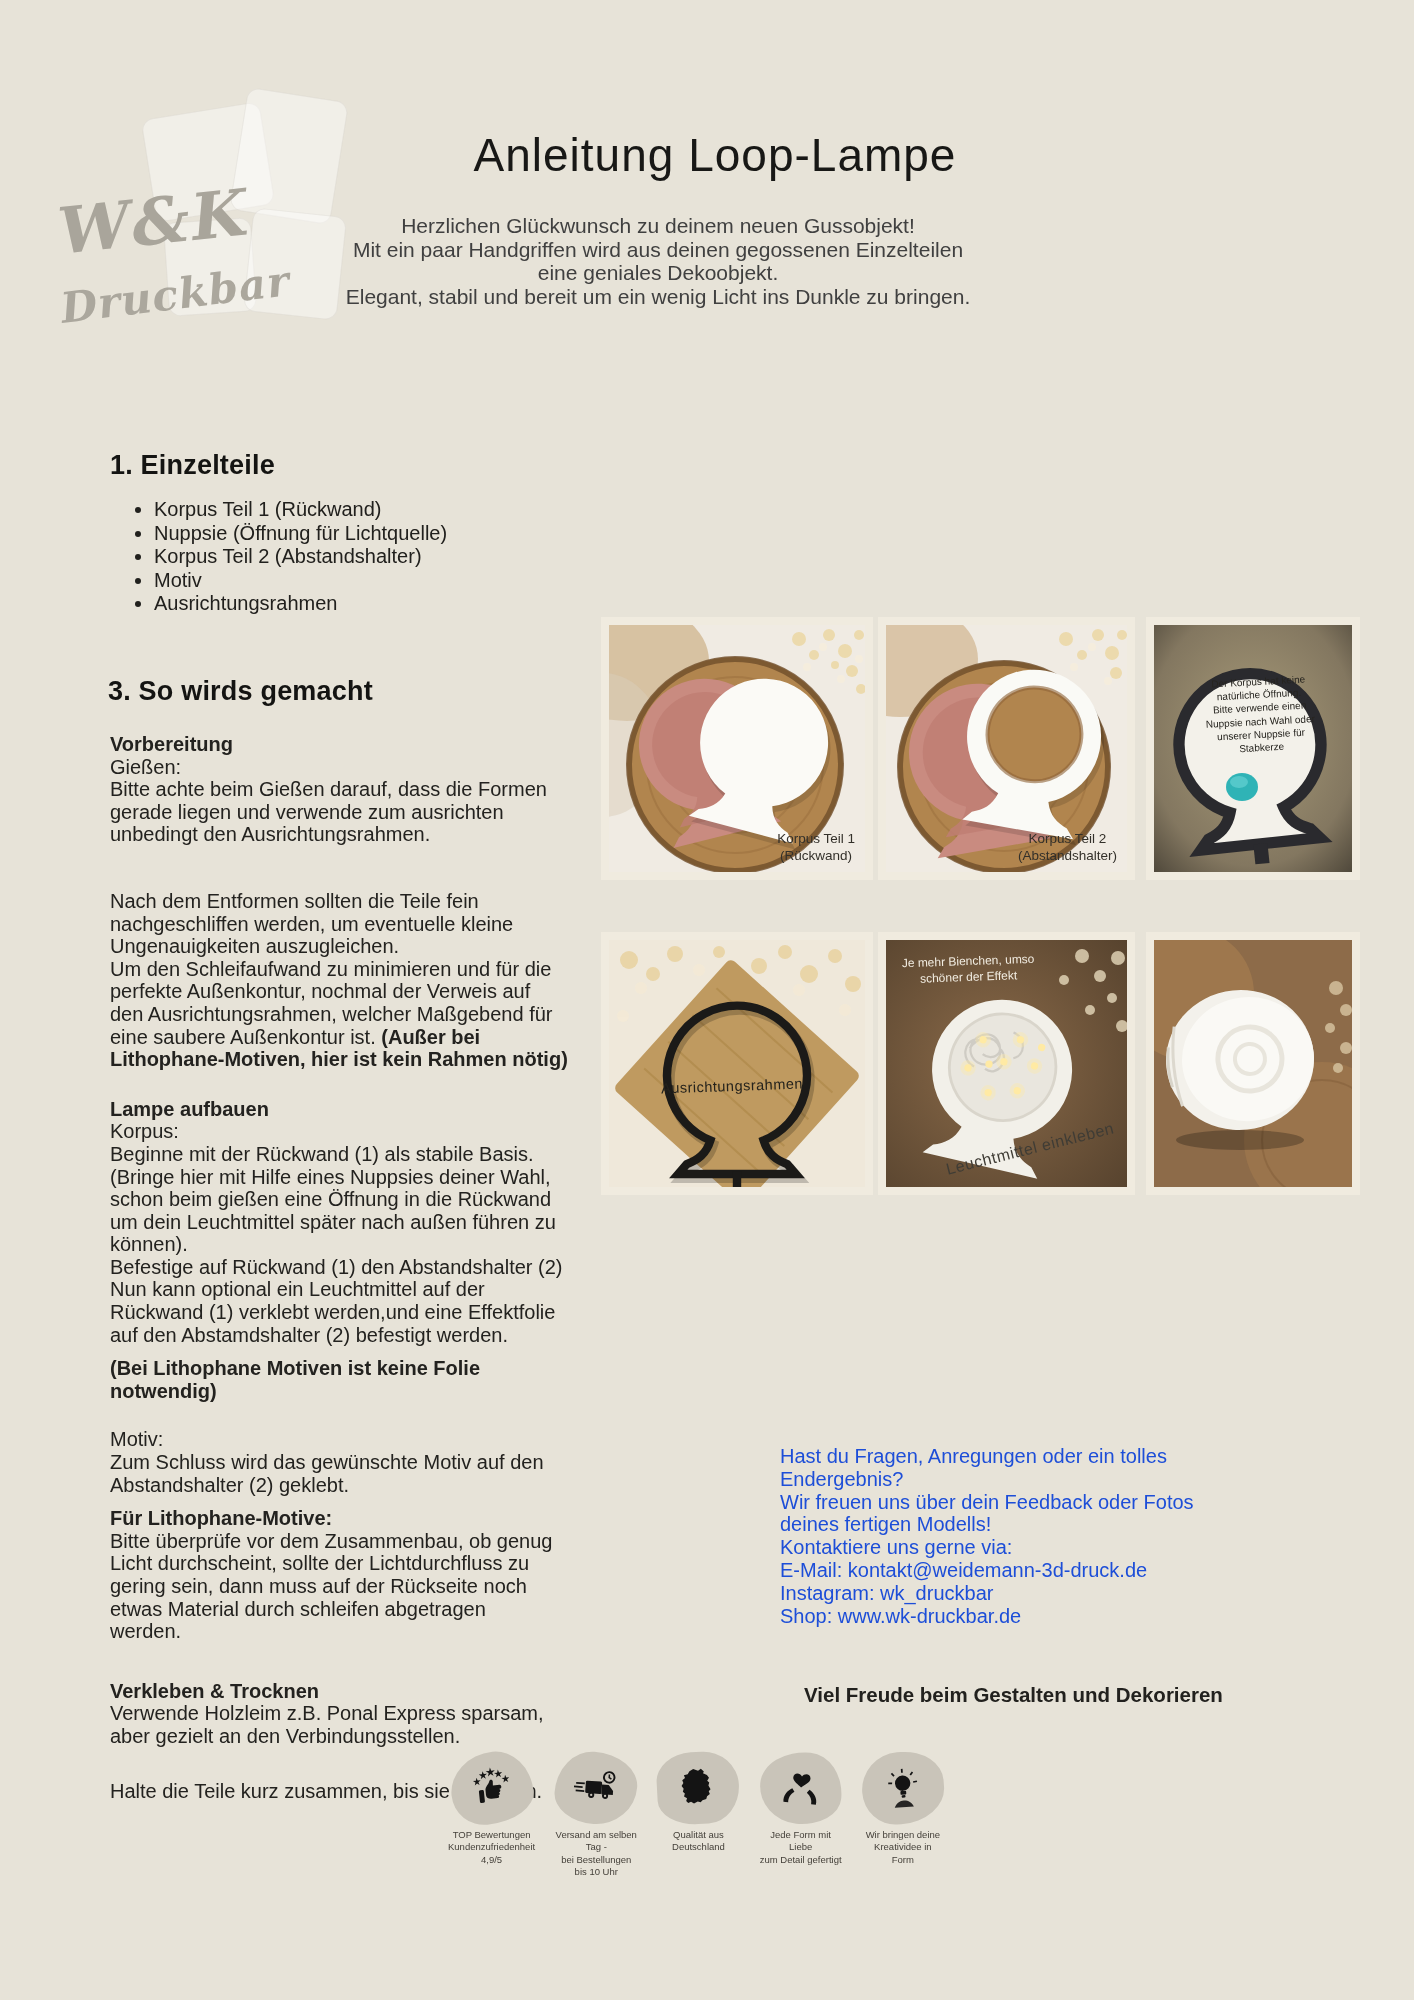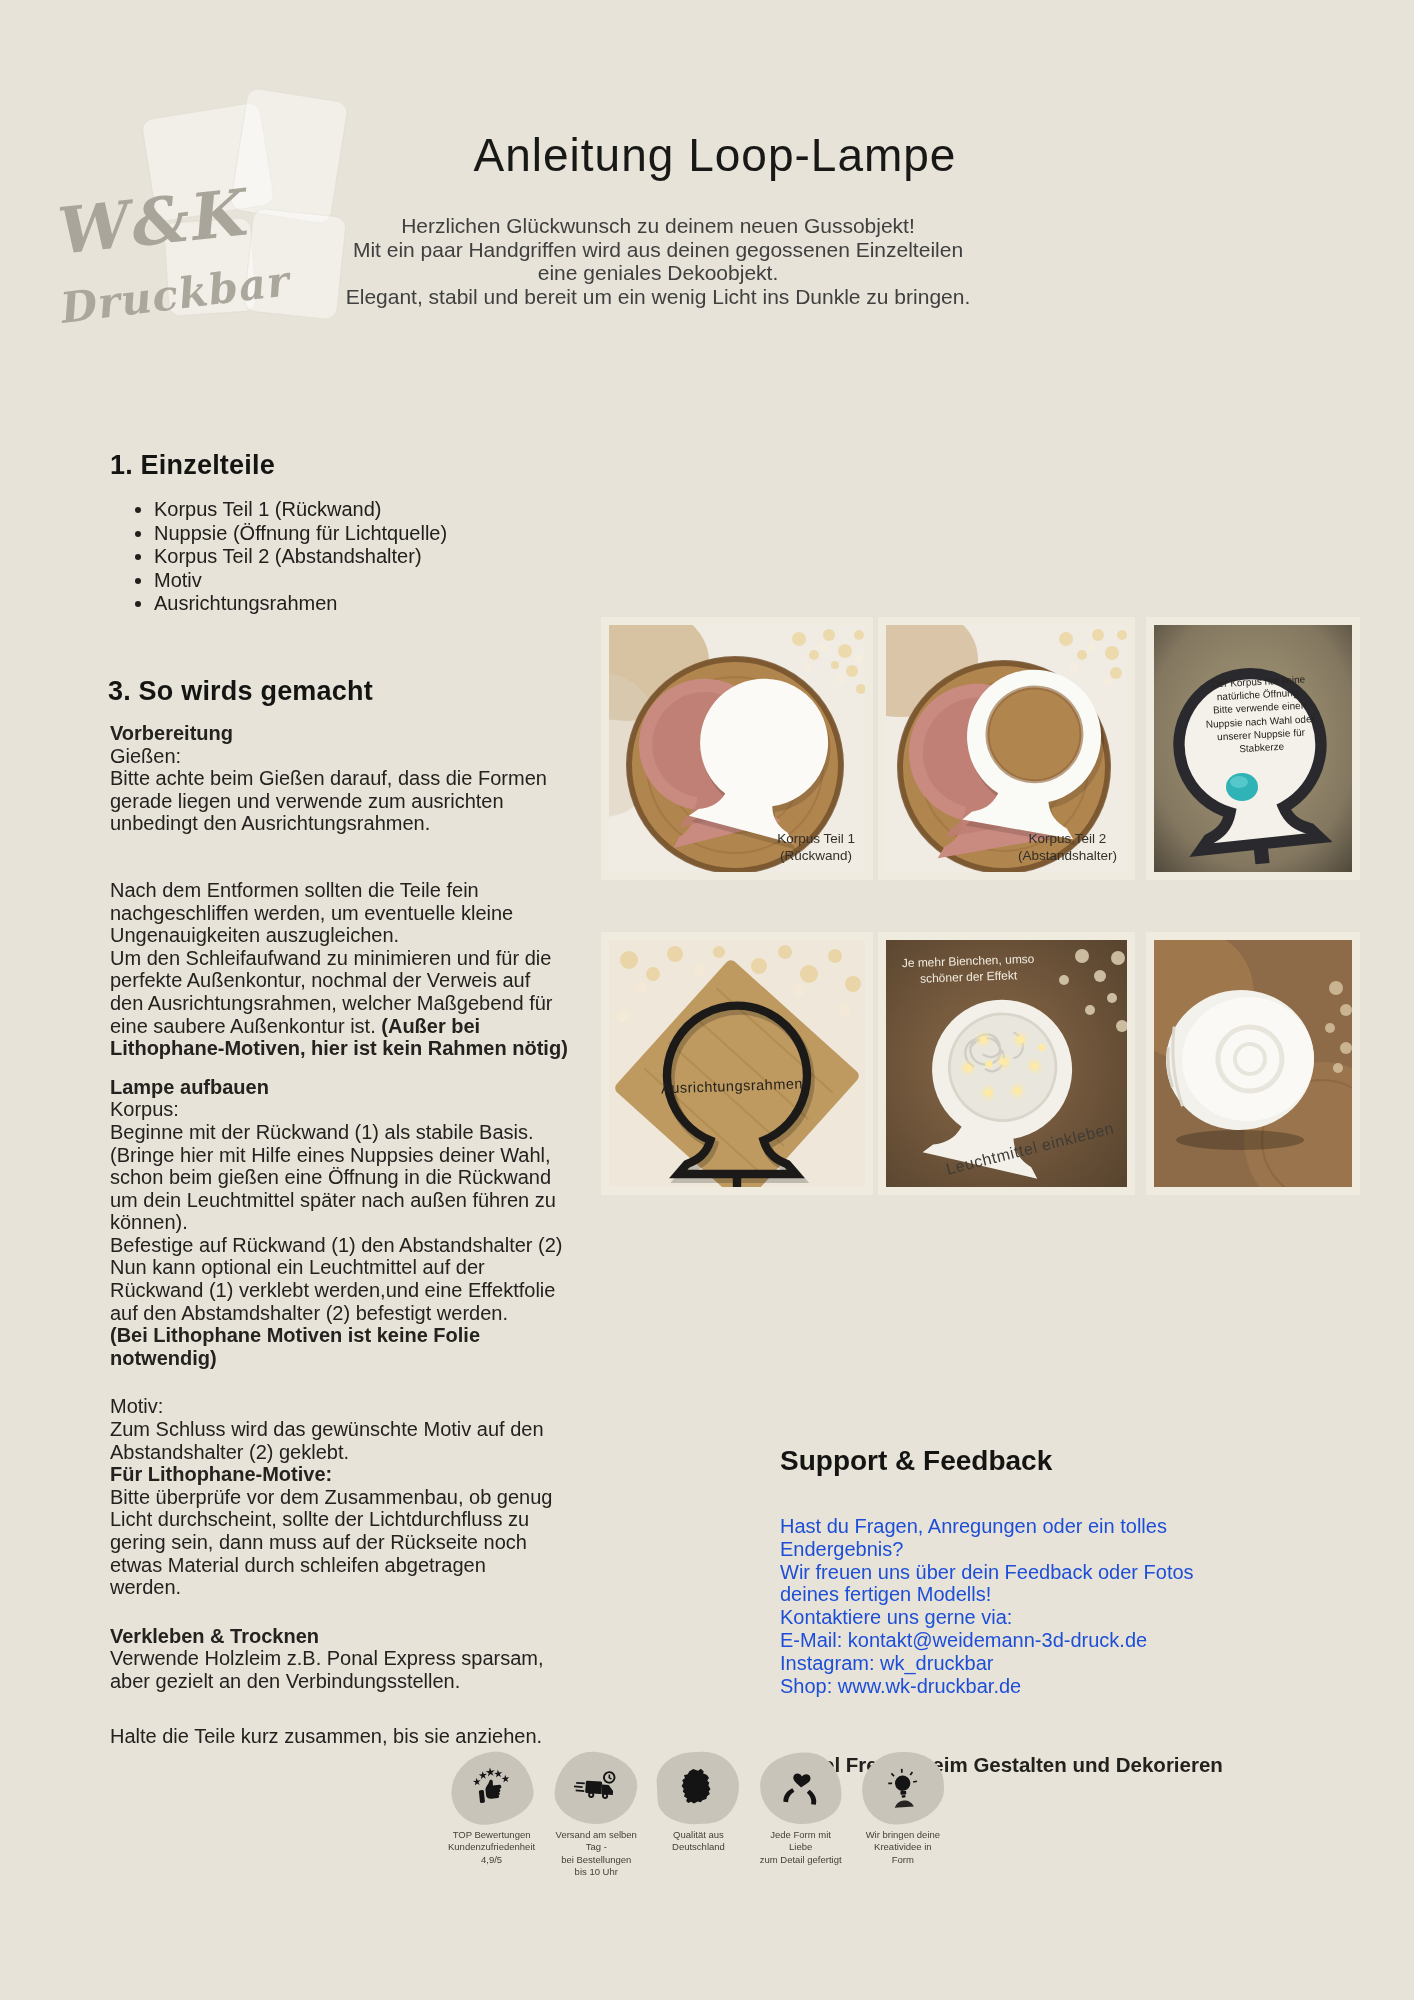--- a/index.html
+++ b/index.html
@@ -1,20 +1,20 @@
 <!DOCTYPE html>
 <html><head>
 <meta charset="utf-8">
 <style>
   html,body{margin:0;padding:0;background:#e7e3d8;}
   .page{position:relative;width:1414px;height:2000px;background:#e7e3d8;overflow:hidden;
         font-family:"Liberation Sans",sans-serif;color:#22211e;}
   .pre{white-space:pre-line;}
   p{margin:0;}
-  .b{font-weight:bold;}
+  .b{font-weight:bold;margin-top:11px;}
 
   
   .logo{position:absolute;left:48px;top:92px;width:290px;height:250px;}
   .sq{position:absolute;background:rgba(255,255,255,.42);border:1px solid rgba(120,110,90,.10);border-radius:12px;}
   .sq1{left:100px;top:18px;width:118px;height:102px;transform:rotate(-9deg);}
   .sq2{left:190px;top:2px;width:100px;height:122px;transform:rotate(9deg);}
   .sq3{left:118px;top:128px;width:86px;height:92px;transform:rotate(-4deg);}
   .sq4{left:200px;top:120px;width:92px;height:102px;transform:rotate(6deg);}
   .logo-wk{position:absolute;left:10px;top:92px;font-family:"DejaVu Serif",serif;font-style:italic;font-weight:bold;
            font-size:64px;color:#a9a59b;transform:rotate(-6deg);letter-spacing:2px;}
@@ -348,21 +348,20 @@
         <ellipse cx="8" cy="0" rx="66" ry="62" fill="#faf9f5"></ellipse>
         <path d="M-70 -20 q-4 20 0 40" stroke="#d8d4c9" stroke-width="3" fill="none"></path>
         <path d="M-62 -40 q-9 40 0 80" stroke="#dcd8ce" stroke-width="3" fill="none"></path>
         <circle cx="10" cy="0" r="32" fill="none" stroke="#e8e5dc" stroke-width="5"></circle>
         <circle cx="10" cy="0" r="15" fill="none" stroke="#e8e5dc" stroke-width="4"></circle>
       </g>
     </svg>
   </figure>
 
   <div class="support">
-    <h2>Support &amp; Feedback</h2>
     <p class="body pre">Hast du Fragen, Anregungen oder ein tolles
 Endergebnis?
 Wir freuen uns über dein Feedback oder Fotos
 deines fertigen Modells!
 Kontaktiere uns gerne via:
 E-Mail: kontakt@weidemann-3d-druck.de
 Instagram: wk_druckbar
 Shop: www.wk-druckbar.de</p>
     <p class="b closing">Viel Freude beim Gestalten und Dekorieren</p>
   </div>

